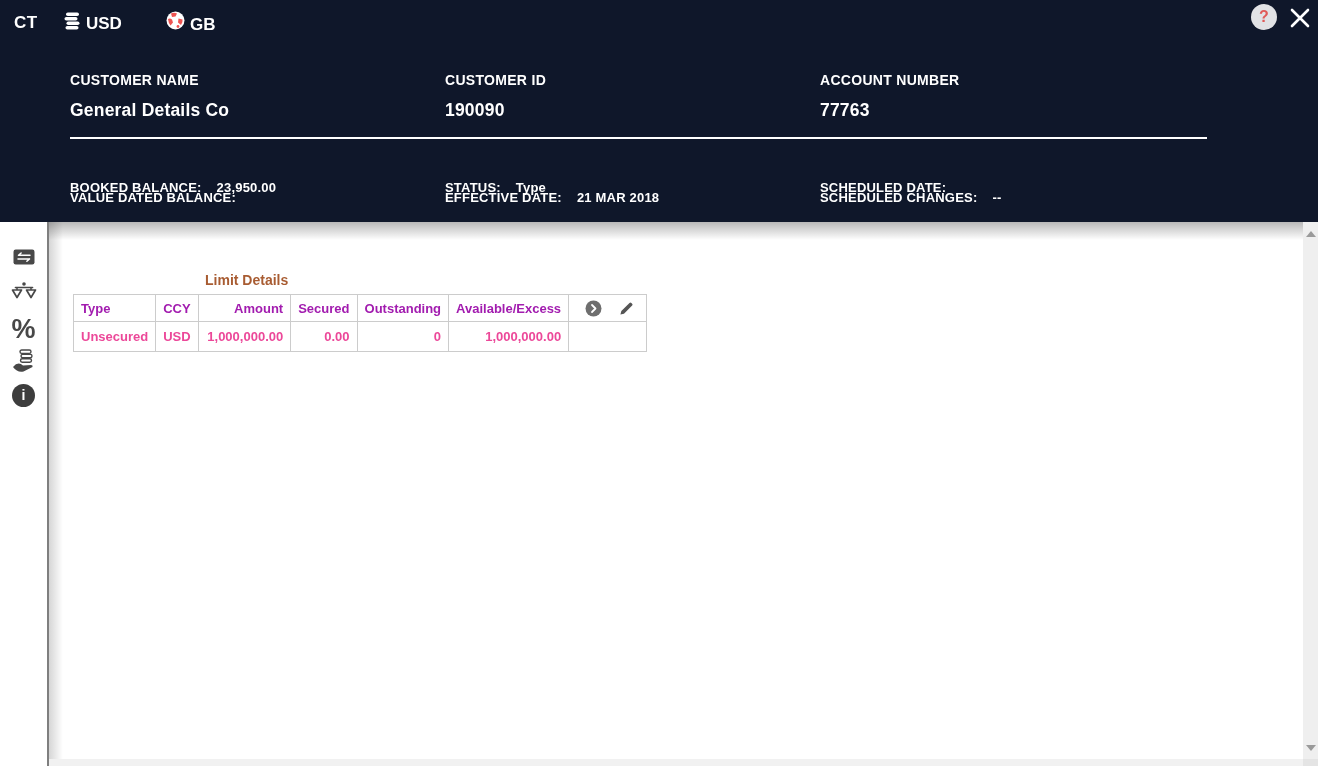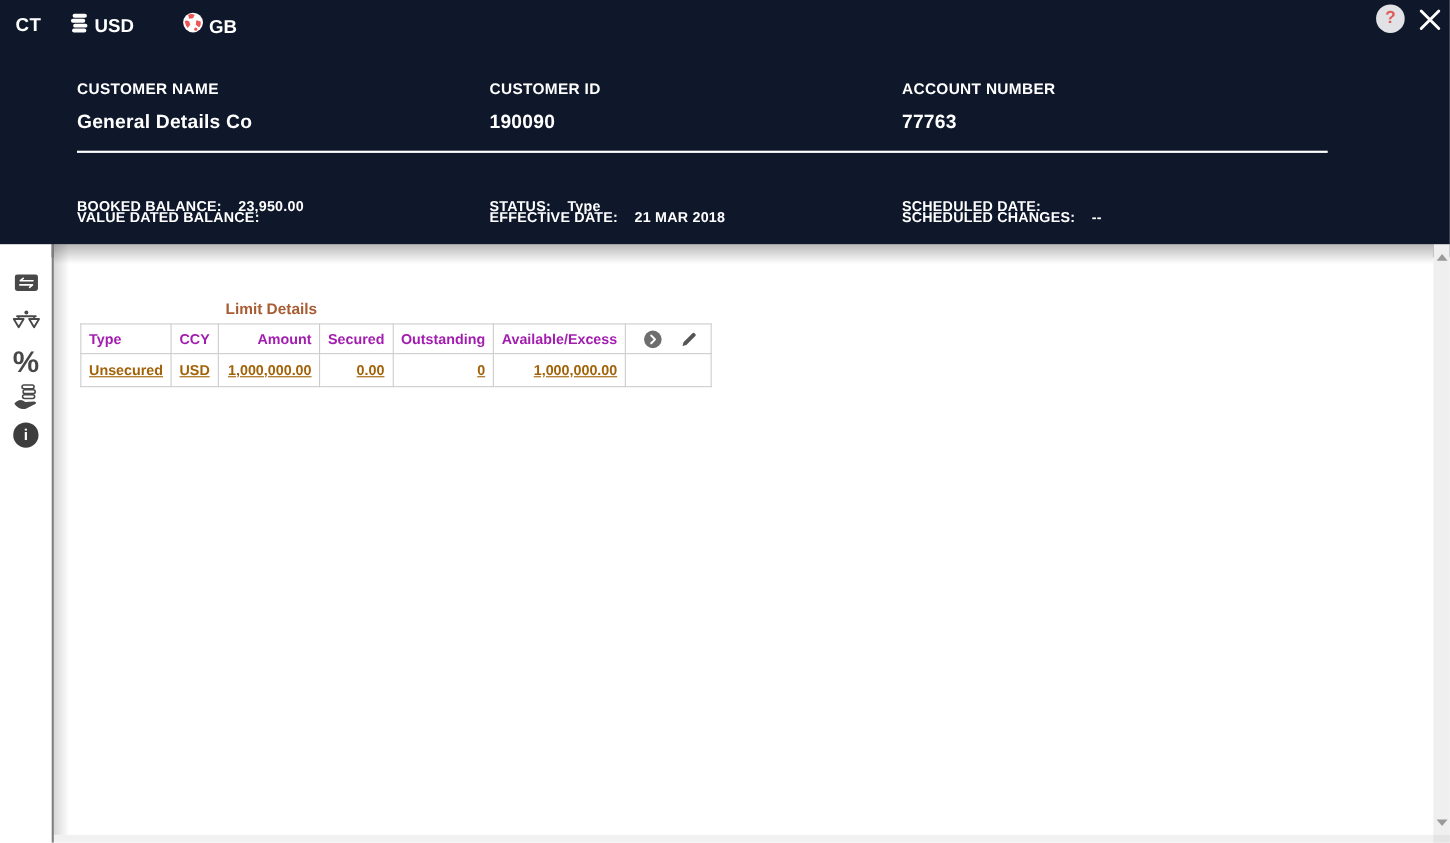--- a/index.html
+++ b/index.html
@@ -46,21 +46,21 @@
   .shadow-top { position:absolute; left:0; top:0; width:100%; height:18px;
                 background:linear-gradient(to bottom, rgba(0,0,0,.28), rgba(0,0,0,0)); pointer-events:none; }
   .shadow-left { position:absolute; left:0; top:0; width:14px; height:100%;
                  background:linear-gradient(to right, rgba(0,0,0,.16), rgba(0,0,0,0)); pointer-events:none; }
   .section-title { position:absolute; left:156px; top:50px; font-size:14px; font-weight:bold; color:#a85c32;text-align:center; }
 
   table.limits { position:absolute; left:24px; top:72px; border-collapse:collapse; table-layout:fixed; }
   .limits th, .limits td { border:1px solid #ccc; font-size:13px; font-weight:bold;
                            padding:0 7px; white-space:nowrap; overflow:hidden; }
   .limits th { color:#a21caf; height:27px; }
-  .limits td { color:#a16207; height:30px;text-decoration:underline; }
+  .limits td { color:#ec4899; height:30px; }
   .al { text-align:left; } .ar { text-align:right; }
   .w-type{width:72px;} .w-ccy{width:43px;} .w-amt{width:92px;} .w-sec{width:61px;}
   .w-out{width:81px;} .w-avl{width:111px;} .w-act{width:78px;}
   .action-cell { display:flex; align-items:center; gap:17px; padding:0 0 0 9px; border:none; }
   .icon-btn { cursor:pointer; display:flex; align-items:center; }
 
   
   .vscroll { position:absolute; right:0; top:222px; width:15px; height:544px; background:#efefef; }
   .arrow-up { position:absolute; left:2.5px; top:9px; width:0; height:0; cursor:pointer;
               border-left:5px solid transparent; border-right:5px solid transparent;

